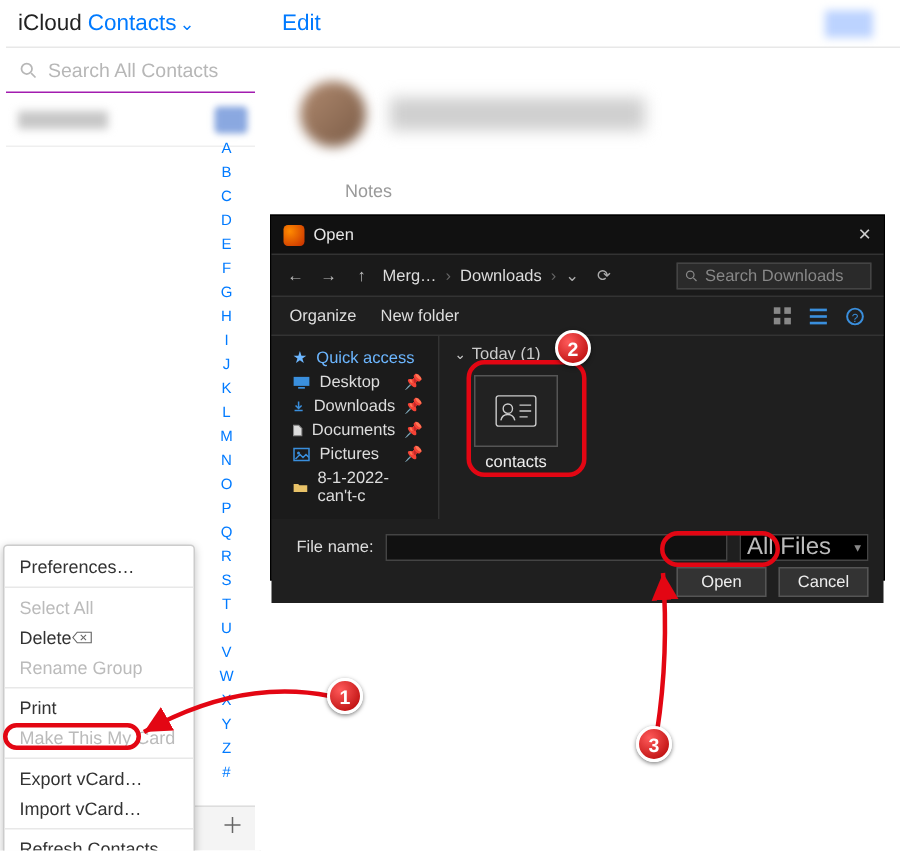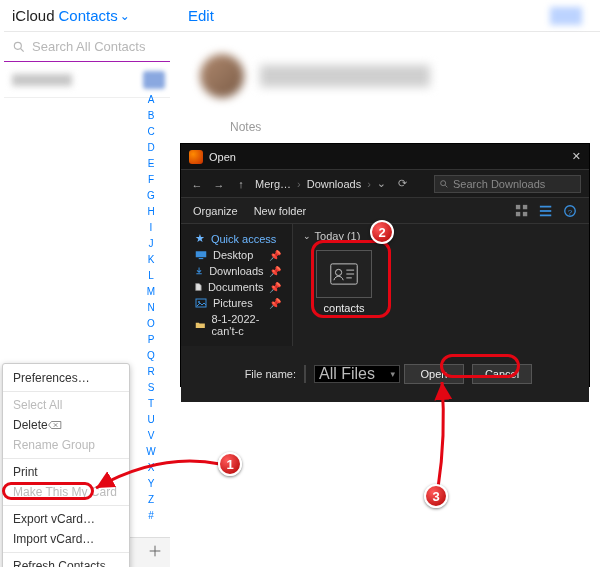--- a/index.html
+++ b/index.html
@@ -44,40 +44,40 @@
 
   
   .dialog { position:absolute; left:180px; top:143px; width:410px; height:244px; background:#1f1f1f; color:#e6e6e6; font-size:11px; border:1px solid #000;}
   .dlg-title { height:26px; display:flex; align-items:center; padding:0 8px; background:#111; border-bottom:1px solid #333;}
   .dlg-title .ticon { width:14px; height:14px; border-radius:3px; background:radial-gradient(circle at 30% 30%, #ff8a00, #c62d00); margin-right:6px;}
   .dlg-title .x { margin-left:auto; color:#ccc; cursor:pointer;}
   .dlg-nav { height:28px; display:flex; align-items:center; padding:0 8px; gap:6px; background:#1a1a1a; border-bottom:1px solid #333;}
   .dlg-nav .arrow { width:16px; height:16px; display:flex; align-items:center; justify-content:center; color:#bbb; cursor:pointer;}
   .dlg-nav .crumb { color:#ddd;}
   .dlg-nav .sep { color:#666;}
-  .dlg-nav .searchbox { margin-left:auto; width:147px; height:18px; background:#2a2a2a; border:1px solid #444; display:flex; align-items:center; padding:0 4px; color:#888;}
+  .dlg-nav .searchbox { margin-left:auto; width:130px; height:18px; background:#2a2a2a; border:1px solid #444; display:flex; align-items:center; padding:0 4px; color:#888;}
   .dlg-nav .searchbox svg { width:10px; height:10px; margin-right:4px;}
   .dlg-nav .refresh { margin-right:6px; color:#aaa; cursor:pointer;}
   .dlg-tool { height:26px; display:flex; align-items:center; padding:0 12px; gap:16px; background:#1f1f1f; border-bottom:1px solid #333; color:#ddd;}
   .dlg-tool .right { margin-left:auto; display:flex; gap:10px; align-items:center;}
   .dlg-tool .pill { width:14px; height:14px; }
   .dlg-body { display:flex; height:122px;}
   .dlg-tree { width:112px; background:#1b1b1b; border-right:1px solid #333; padding:6px 0; overflow:hidden;}
   .tree-item { display:flex; align-items:center; gap:6px; padding:2px 10px 2px 14px; font-size:11px; color:#ddd;}
   .tree-item.quick { color:#6cb6ff; }
   .tree-item .pin { margin-left:auto; color:#888; font-size:10px;}
   .tree-item .ico { width:12px; height:10px;}
   .dlg-files { flex:1; padding:6px 10px; position:relative;}
   .dlg-files .grp-h { font-size:11px; color:#ccc; display:flex; align-items:center; gap:4px;}
   .dlg-files .grp-h .chev { font-size:9px;}
   .file-tile { position:absolute; left:16px; top:26px; width:70px; text-align:center;}
   .file-tile .thumb { width:56px; height:48px; margin:0 auto 4px; border:1px solid #555; background:#222; display:flex; align-items:center; justify-content:center;}
   .file-tile .thumb svg { width:28px; height:22px; stroke:#ccc; fill:none; stroke-width:1.2;}
   .file-tile .cap { font-size:11px; color:#eee;}
-  .dlg-foot { height:56px; background:#1f1f1f; display:flex; flex-direction:row; justify-content:center; padding:4px 10px; gap:4px;}
+  .dlg-foot { height:56px; background:#1f1f1f; display:flex; flex-direction:column; justify-content:flex-end; padding:4px 10px; gap:4px;}
   .foot-row { display:flex; align-items:center; gap:8px;}
   .foot-row .lab { font-size:11px; color:#ddd; width:58px; text-align:right;}
   .foot-row .field { flex:1; height:18px; background:#111; border:1px solid #444;}
   .foot-row .sel { width:86px; height:18px; background:#000000; border:1px solid #444; font-size:16px; color:#bbb; display:flex; align-items:center; padding:0 4px; position:relative;}
   .foot-row .sel::after { content:"▾"; position:absolute; right:4px; color:#888; font-size:9px;}
   .btns { display:flex; gap:8px; margin-left:auto;}
   .btn { min-width:60px; height:20px; background:#333; border:1px solid #555; color:#eee; font-size:11px; display:flex; align-items:center; justify-content:center; cursor:pointer;}
 
   
   .marker { position:absolute; width:24px; height:24px; border-radius:50%; background:radial-gradient(circle at 35% 30%, #ff5a5a, #b00000); border:2px solid #fff; box-shadow:0 1px 3px rgba(0,0,0,.5); color:#fff; font-weight:700; font-size:13px; display:flex; align-items:center; justify-content:center; z-index:50;}

